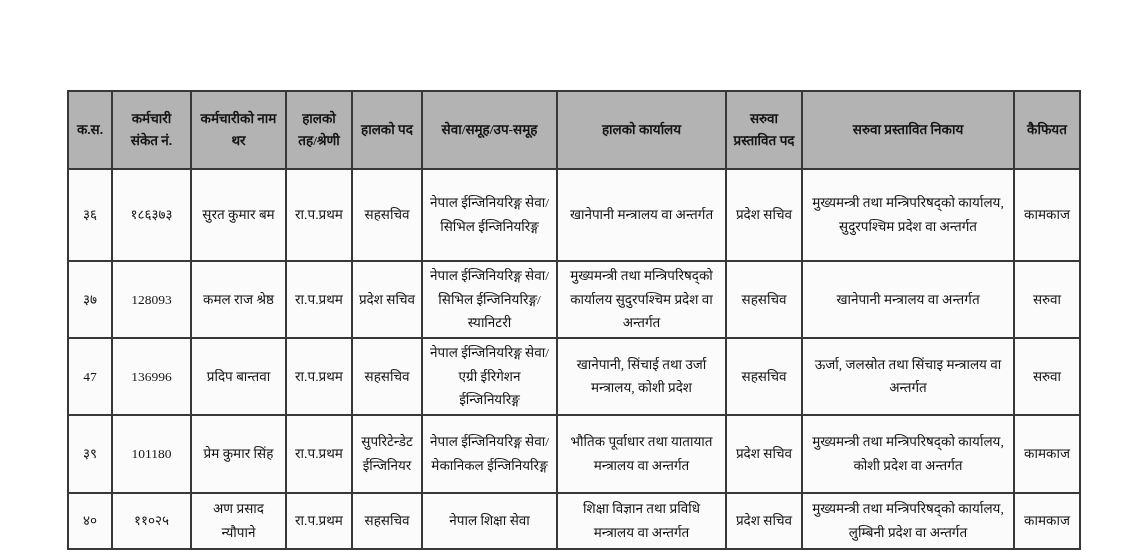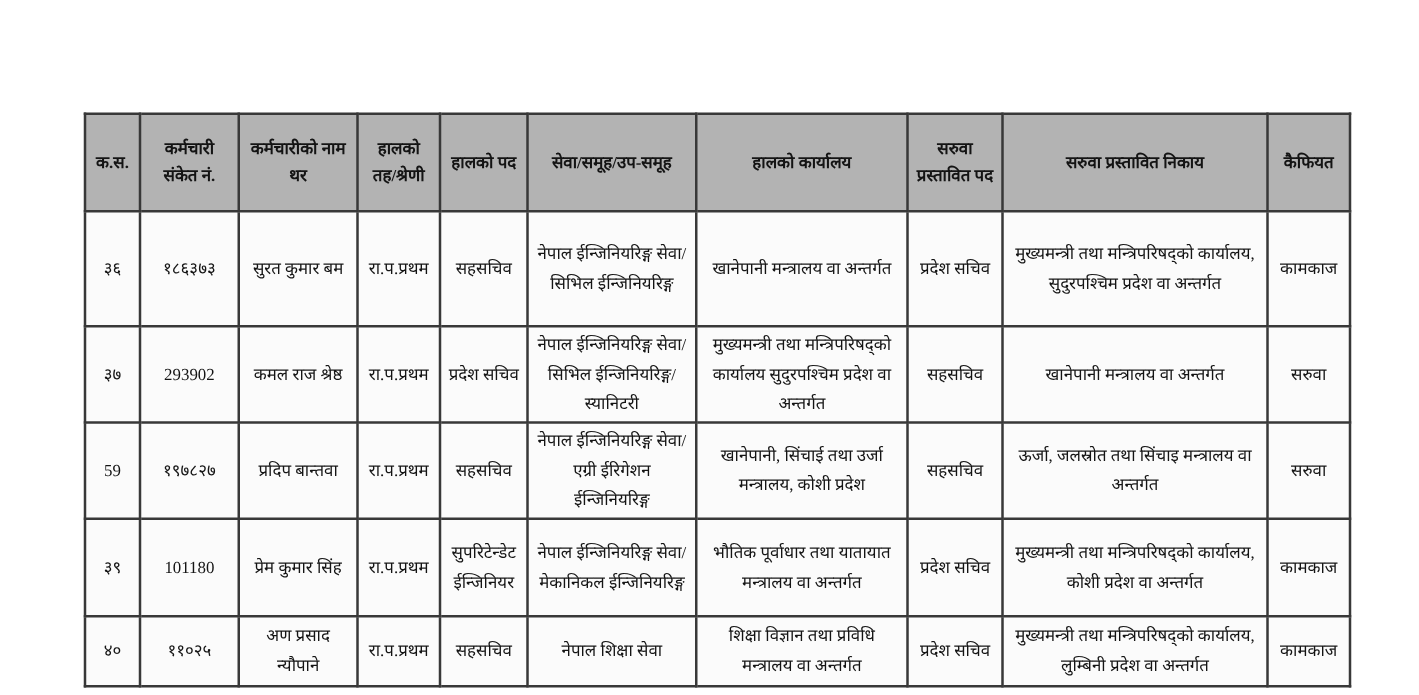--- a/index.html
+++ b/index.html
@@ -101,33 +101,33 @@
           <td>रा.प.प्रथम</td>
           <td>सहसचिव</td>
           <td>नेपाल ईन्जिनियरिङ्ग सेवा/सिभिल ईन्जिनियरिङ्ग</td>
           <td>खानेपानी मन्त्रालय वा अन्तर्गत</td>
           <td>प्रदेश सचिव</td>
           <td>मुख्यमन्त्री तथा मन्त्रिपरिषद्को कार्यालय, सुदुरपश्चिम प्रदेश वा अन्तर्गत</td>
           <td>कामकाज</td>
         </tr>
         <tr>
           <td>३७</td>
-          <td>293902</td>
+          <td>128093</td>
           <td>कमल राज श्रेष्ठ</td>
           <td>रा.प.प्रथम</td>
           <td>प्रदेश सचिव</td>
           <td>नेपाल ईन्जिनियरिङ्ग सेवा/सिभिल ईन्जिनियरिङ्ग/स्यानिटरी</td>
           <td>मुख्यमन्त्री तथा मन्त्रिपरिषद्को कार्यालय सुदुरपश्चिम प्रदेश वा अन्तर्गत</td>
           <td>सहसचिव</td>
           <td>खानेपानी मन्त्रालय वा अन्तर्गत</td>
           <td>सरुवा</td>
         </tr>
         <tr>
-          <td>59</td>
-          <td>१९७८२७</td>
+          <td>47</td>
+          <td>136996</td>
           <td>प्रदिप बान्तवा</td>
           <td>रा.प.प्रथम</td>
           <td>सहसचिव</td>
           <td>नेपाल ईन्जिनियरिङ्ग सेवा/एग्री ईरिगेशन ईन्जिनियरिङ्ग</td>
           <td>खानेपानी, सिंचाई तथा उर्जा मन्त्रालय, कोशी प्रदेश</td>
           <td>सहसचिव</td>
           <td>ऊर्जा, जलस्रोत तथा सिंचाइ मन्त्रालय वा अन्तर्गत</td>
           <td>सरुवा</td>
         </tr>
         <tr>

